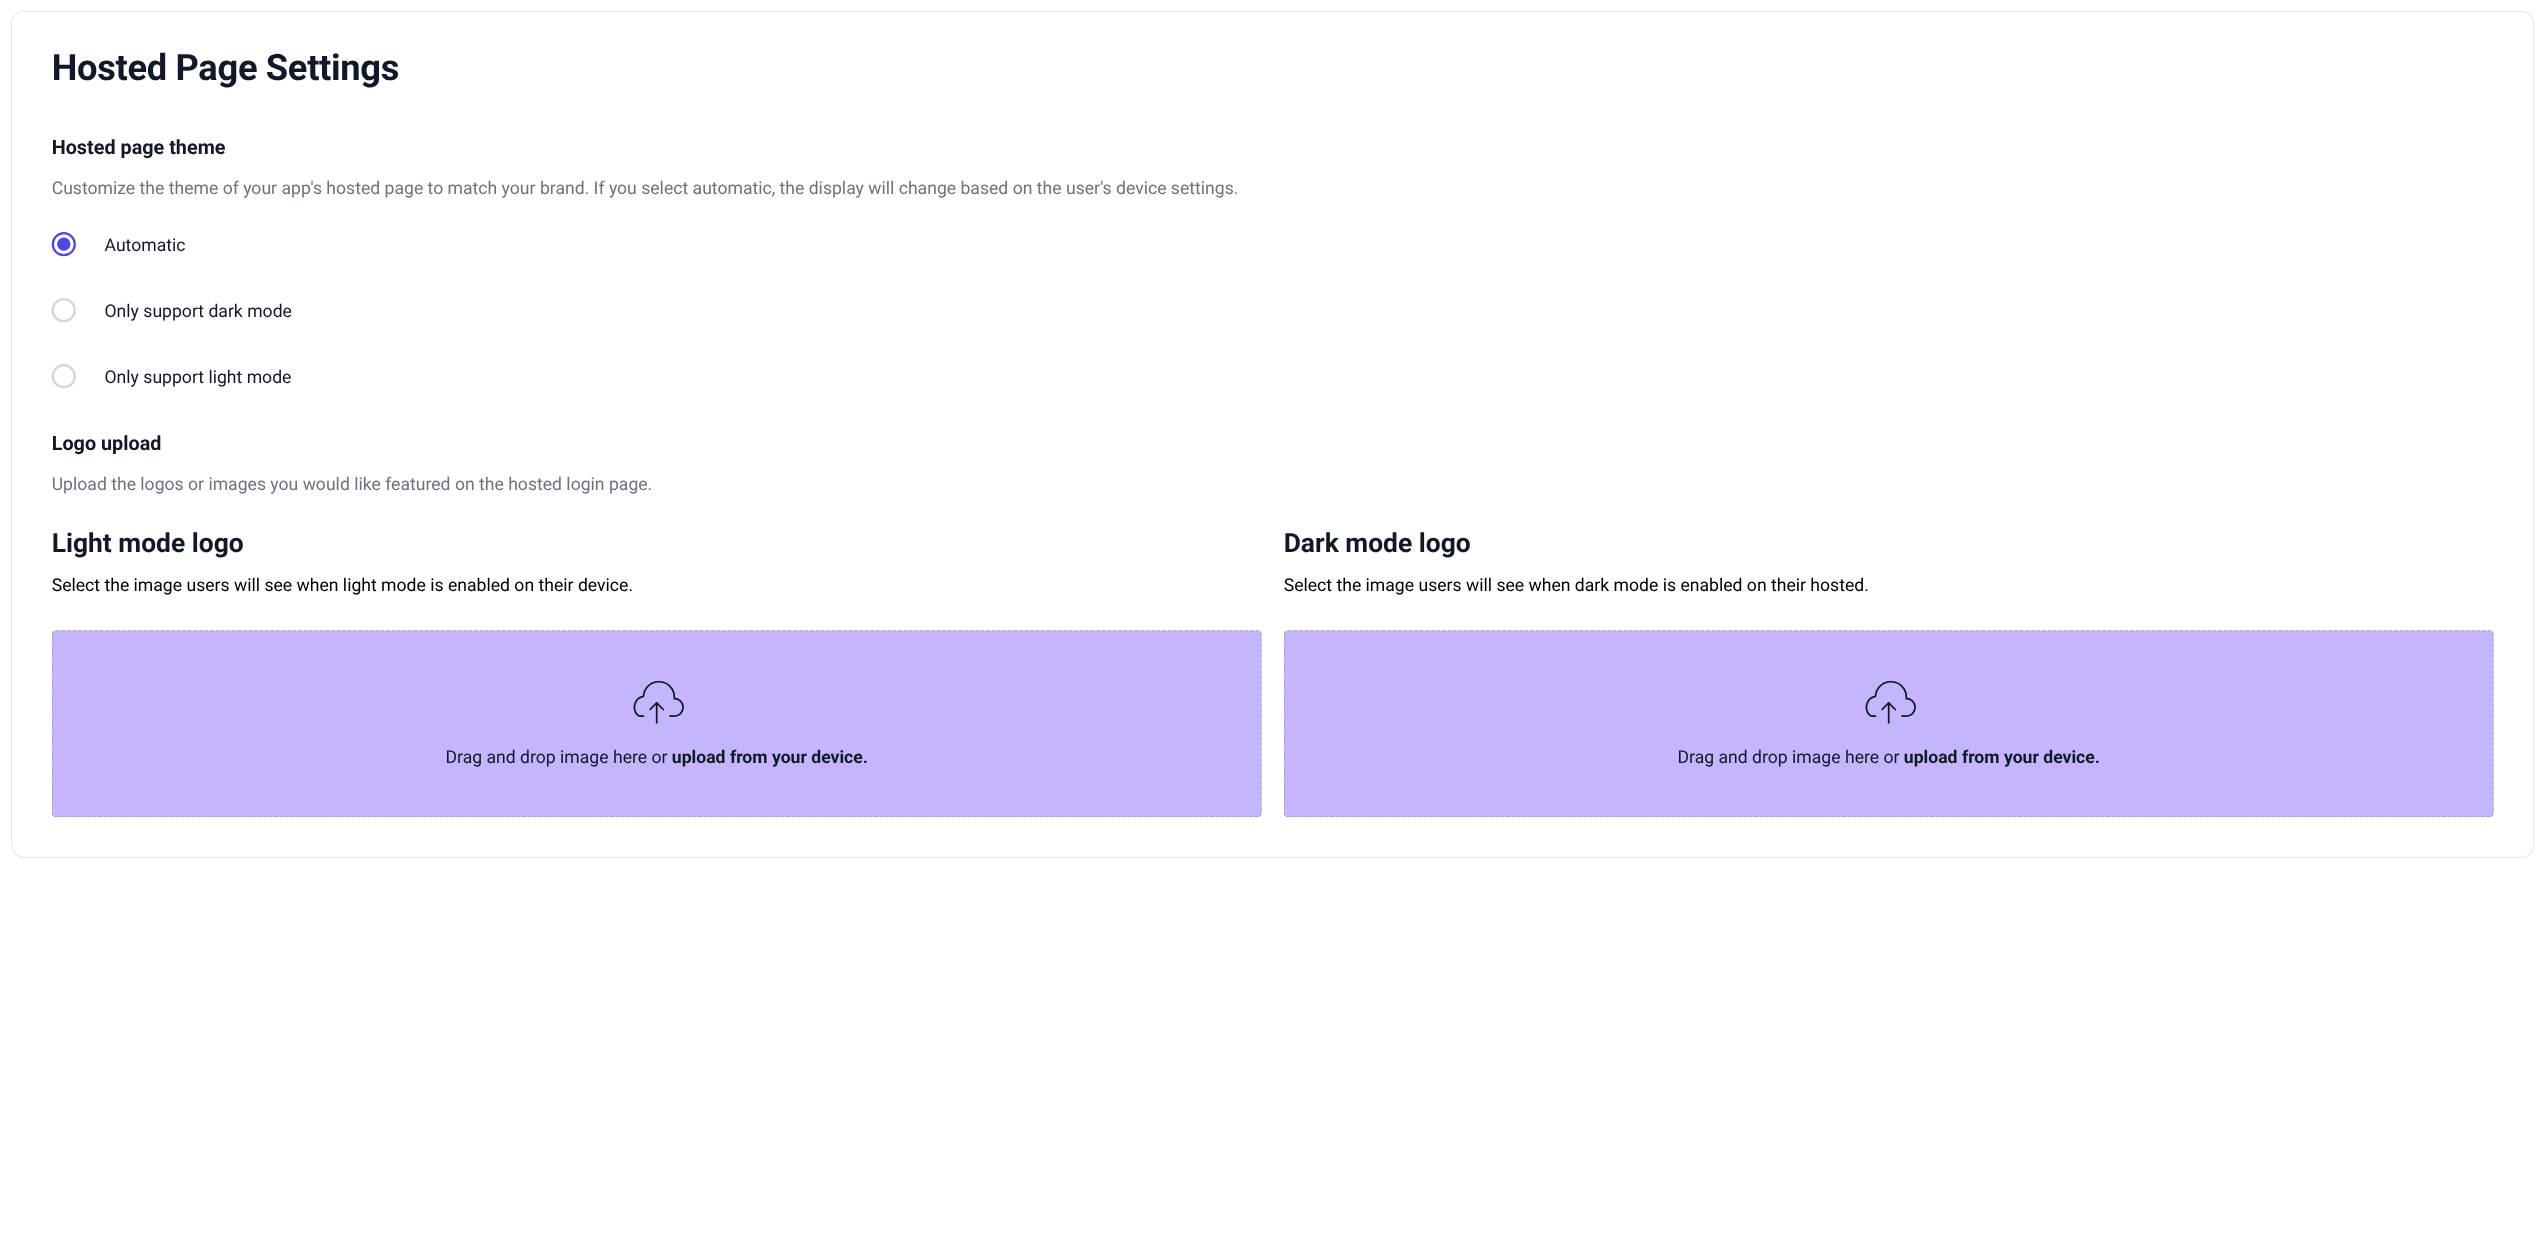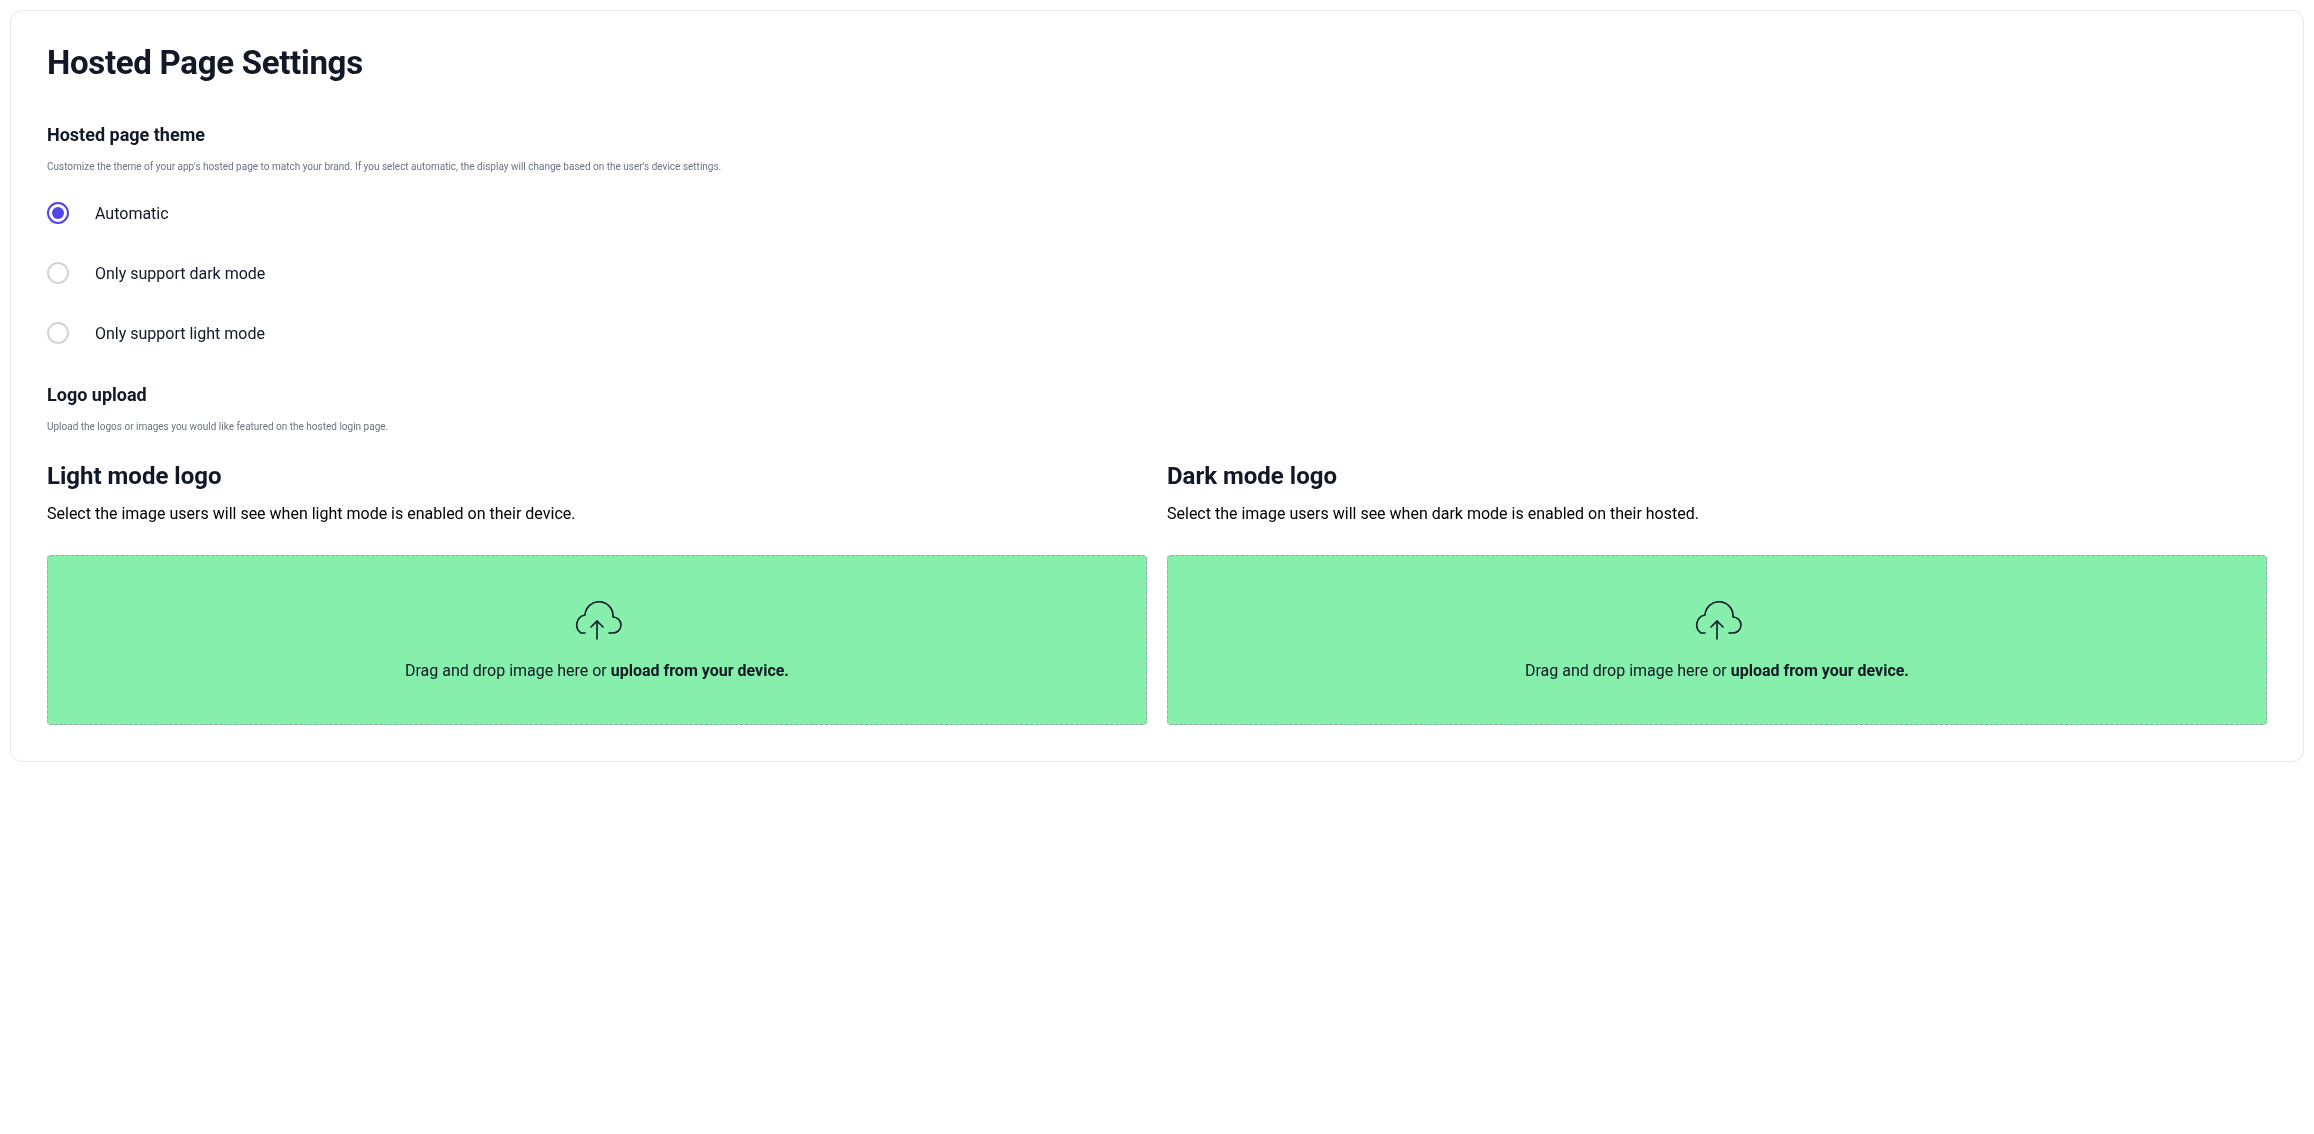--- a/index.html
+++ b/index.html
@@ -25,21 +25,21 @@
       margin-bottom: 42px;
       letter-spacing: -0.3px;
     }
     .section-title {
       font-size: 18px;
       font-weight: 700;
       color: #111827;
       margin-bottom: 14px;
     }
     .section-desc {
-      font-size: 10px;
+      font-size: 16px;
       color: #6b7280;
       line-height: 1.5;
       margin-bottom: 28px;
     }
     .radio-group {
       display: flex;
       flex-direction: column;
       gap: 38px;
       margin-bottom: 40px;
     }
@@ -88,21 +88,21 @@
       margin-bottom: 12px;
     }
     .sub-desc {
       font-size: 16px;
       color: #000000;
       line-height: 1.5;
       margin-bottom: 29px;
     }
     .dropzone {
       border: 1px dashed #9ca3af;
-      background: #86efac;
+      background: #c4b5fd;
       border-radius: 4px;
       height: 170px;
       display: flex;
       flex-direction: column;
       align-items: center;
       justify-content: center;
       gap: 20px;
       cursor: pointer;
     }
     .cloud-icon {

